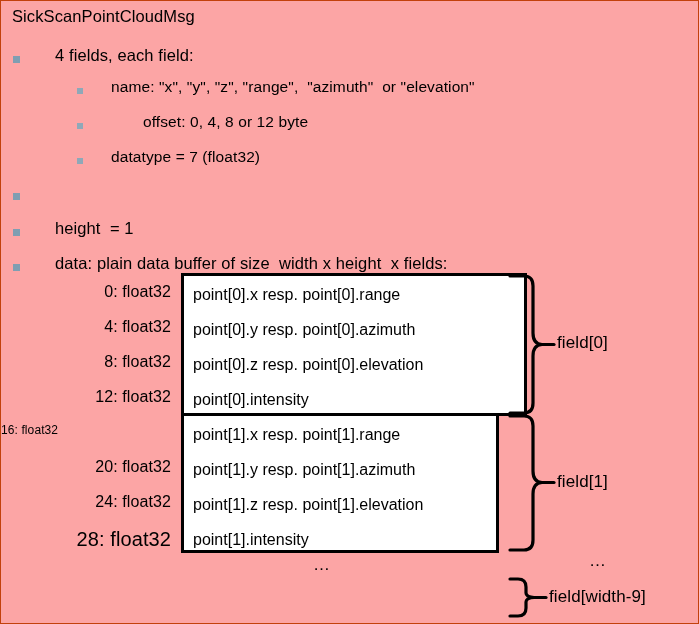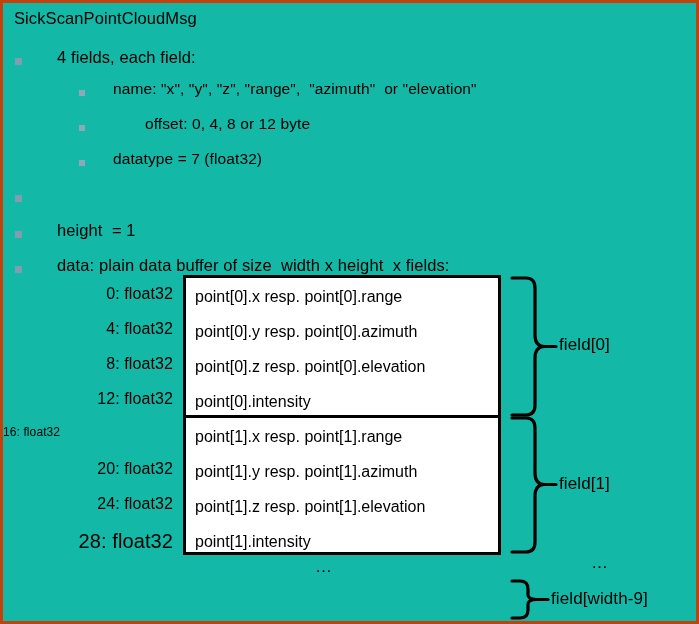--- a/index.html
+++ b/index.html
@@ -9,22 +9,22 @@
     background: #ffffff;
   }
   body {
     font-family: "Liberation Sans", sans-serif;
   }
   #slide {
     position: relative;
     width: 699px;
     height: 624px;
     box-sizing: border-box;
-    border: 3px solid #c2410c;
-    background: #14b8a6;
+    border: 1px solid #c2410c;
+    background: #fca5a5;
     overflow: hidden;
     color: #000000;
   }
 
   
   .txt {
     position: absolute;
     white-space: pre;
     font-size: 16.5px;
     line-height: 1;
@@ -109,21 +109,21 @@
 
   <div class="txt" style="left:0; top:283px; width:170px; text-align:right; font-size:16px;">0: float32</div>
   <div class="txt" style="left:0; top:318px; width:170px; text-align:right; font-size:16px;">4: float32</div>
   <div class="txt" style="left:0; top:353px; width:170px; text-align:right; font-size:16px;">8: float32</div>
   <div class="txt" style="left:0; top:388px; width:170px; text-align:right; font-size:16px;">12: float32</div>
   <div class="txt" style="left:0; top:423px; width:170px; text-align:left; font-size:12px;">16: float32</div>
   <div class="txt" style="left:0; top:458px; width:170px; text-align:right; font-size:16px;">20: float32</div>
   <div class="txt" style="left:0; top:493px; width:170px; text-align:right; font-size:16px;">24: float32</div>
   <div class="txt" style="left:0; top:528px; width:170px; text-align:right; font-size:20px;">28: float32</div>
 
-  <div class="pointbox" style="left:180px; top:272px; width:318px; height:143px;">
+  <div class="pointbox" style="left:180px; top:272px; width:346px; height:143px;">
     <div class="row" style="left:9px; top:11px;">point[0].x resp. point[0].range</div>
     <div class="row" style="left:9px; top:46px;">point[0].y resp. point[0].azimuth</div>
     <div class="row" style="left:9px; top:81px;">point[0].z resp. point[0].elevation</div>
     <div class="row" style="left:9px; top:116px;">point[0].intensity</div>
   </div>
 
   <div class="pointbox" style="left:180px; top:412px; width:318px; height:140px;">
     <div class="row" style="left:9px; top:11px;">point[1].x resp. point[1].range</div>
     <div class="row" style="left:9px; top:46px;">point[1].y resp. point[1].azimuth</div>
     <div class="row" style="left:9px; top:81px;">point[1].z resp. point[1].elevation</div>

